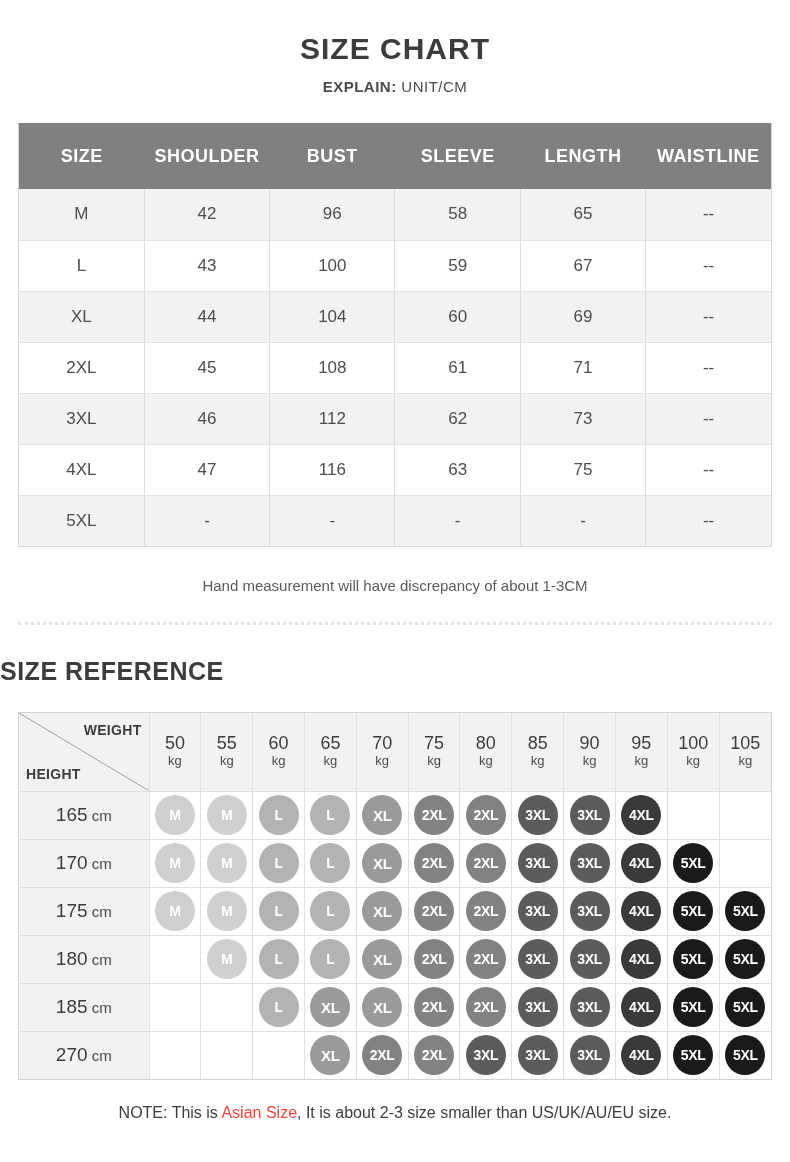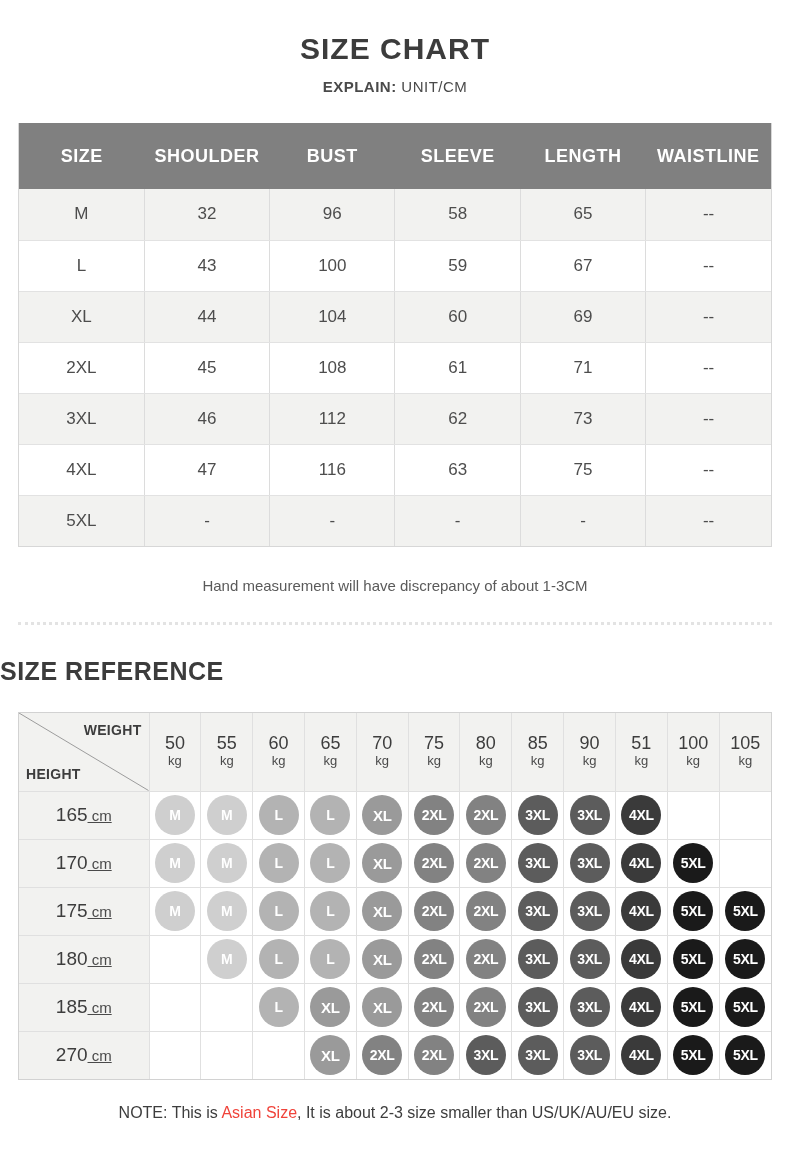--- a/index.html
+++ b/index.html
@@ -154,21 +154,21 @@
 
   td.hcell {
     background: #f2f2f0;
     height: 48px;
     font-size: 18px;
     color: #3d3d3d;
     padding-right: 14px;
     text-align: right;
   }
   td.hcell .hnum { font-size: 19px; }
-  td.hcell .hunit { font-size: 15px; color: #4a4a4a; text-decoration: underline; }
+  td.hcell .hunit { font-size: 15px; color: #4a4a4a; }
 
   td.bubble-cell {
     background: #ffffff;
     height: 48px;
   }
   .bubble {
     display: inline-flex;
     align-items: center;
     justify-content: center;
     width: 40px;
@@ -215,21 +215,21 @@
             <th>SHOULDER</th>
             <th>BUST</th>
             <th>SLEEVE</th>
             <th>LENGTH</th>
             <th>WAISTLINE</th>
           </tr>
       </thead>
       <tbody id="sc-body">
           <tr class="odd">
             <td>M</td>
-            <td>32</td>
+            <td>42</td>
             <td>96</td>
             <td>58</td>
             <td>65</td>
             <td>--</td>
           </tr>
           <tr class="even">
             <td>L</td>
             <td>43</td>
             <td>100</td>
             <td>59</td>
@@ -327,21 +327,21 @@
             </th>
             <th class="wcol">
               <span class="wnum">85</span>
               <span class="wkg">kg</span>
             </th>
             <th class="wcol">
               <span class="wnum">90</span>
               <span class="wkg">kg</span>
             </th>
             <th class="wcol">
-              <span class="wnum">51</span>
+              <span class="wnum">95</span>
               <span class="wkg">kg</span>
             </th>
             <th class="wcol">
               <span class="wnum">100</span>
               <span class="wkg">kg</span>
             </th>
             <th class="wcol">
               <span class="wnum">105</span>
               <span class="wkg">kg</span>
             </th>

